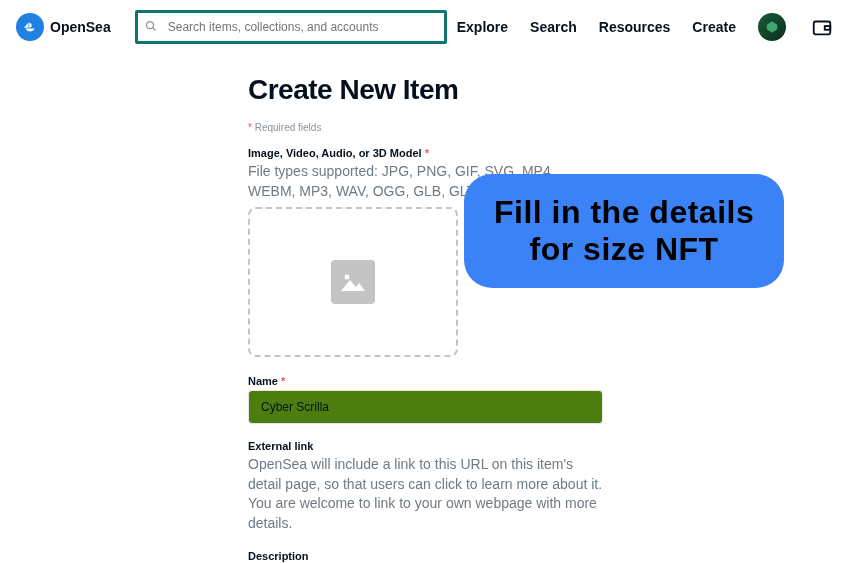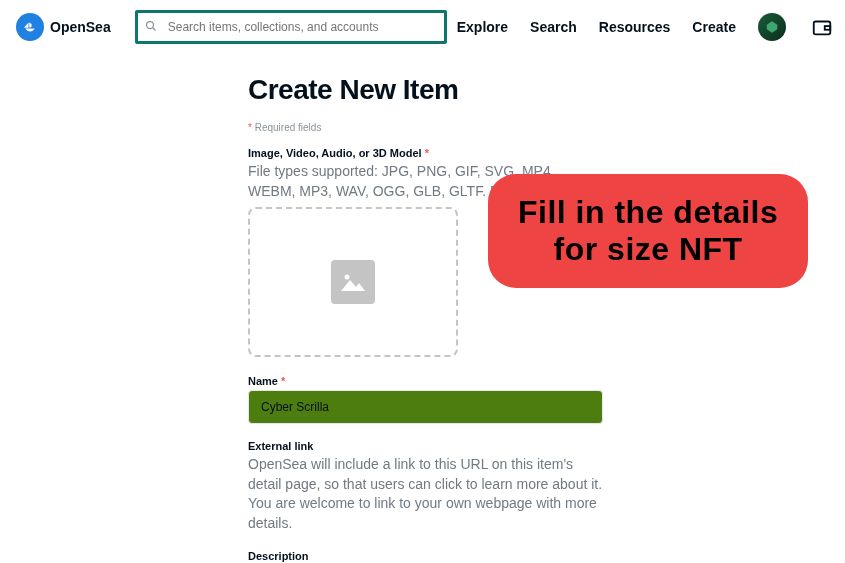--- a/index.html
+++ b/index.html
@@ -20,21 +20,21 @@
 .title { font-size: 28px; font-weight: 800; margin-top: 20px; margin-bottom: 16px; letter-spacing: -0.5px; }
 .required-note { font-size: 10px; color: #8a939b; margin-bottom: 14px; }
 .required-note .ast { color: #eb5757; }
 .label { font-size: 11px; font-weight: 700; margin-bottom: 3px; }
 .label .ast { color: #eb5757; }
 .hint { font-size: 14px; color: #707a83; line-height: 1.4; margin-bottom: 6px; max-width: 355px; }
 .upload-box { width: 210px; height: 150px; border: 2px dashed #c4c4c4; border-radius: 8px; display: flex; align-items: center; justify-content: center; margin-bottom: 18px; cursor: pointer; }
 .img-icon { width: 44px; height: 44px; background: #c4c4c4; border-radius: 4px; display: flex; align-items: center; justify-content: center; }
 .field-group { margin-bottom: 16px; max-width: 355px; }
 .text-input { width: 100%; height: 34px; border: 1px solid #e5e8eb; border-radius: 4px; padding: 0 12px; font-size: 12px; color: #04111d; background: #4d7c0f; }
-.annotation { position: absolute; left: 488px; top: 174px; background: #ef4444; border-radius: 28px; padding: 20px 30px; font-family: Impact, "Arial Black", sans-serif; font-size: 32px; font-weight: 700; color: #000; text-align: center; line-height: 1.15; letter-spacing: 0.5px; box-shadow: none; }
+.annotation { position: absolute; left: 464px; top: 174px; background: #3b82f6; border-radius: 28px; padding: 20px 30px; font-family: Impact, "Arial Black", sans-serif; font-size: 32px; font-weight: 700; color: #000; text-align: center; line-height: 1.15; letter-spacing: 0.5px; box-shadow: none; }
 </style>
 </head>
 <body>
 
 <div class="header">
   <div class="logo-wrap">
     <div class="logo-circle">
       <svg width="18" height="18" viewBox="0 0 24 24" fill="none">
           <path d="M4 13 L10 6 L10 13 Z" fill="#fff"></path>
           <path d="M6 14 L18 14 C18 14 17 18 12 18 C8 18 6 14 6 14 Z" fill="#fff"></path>

